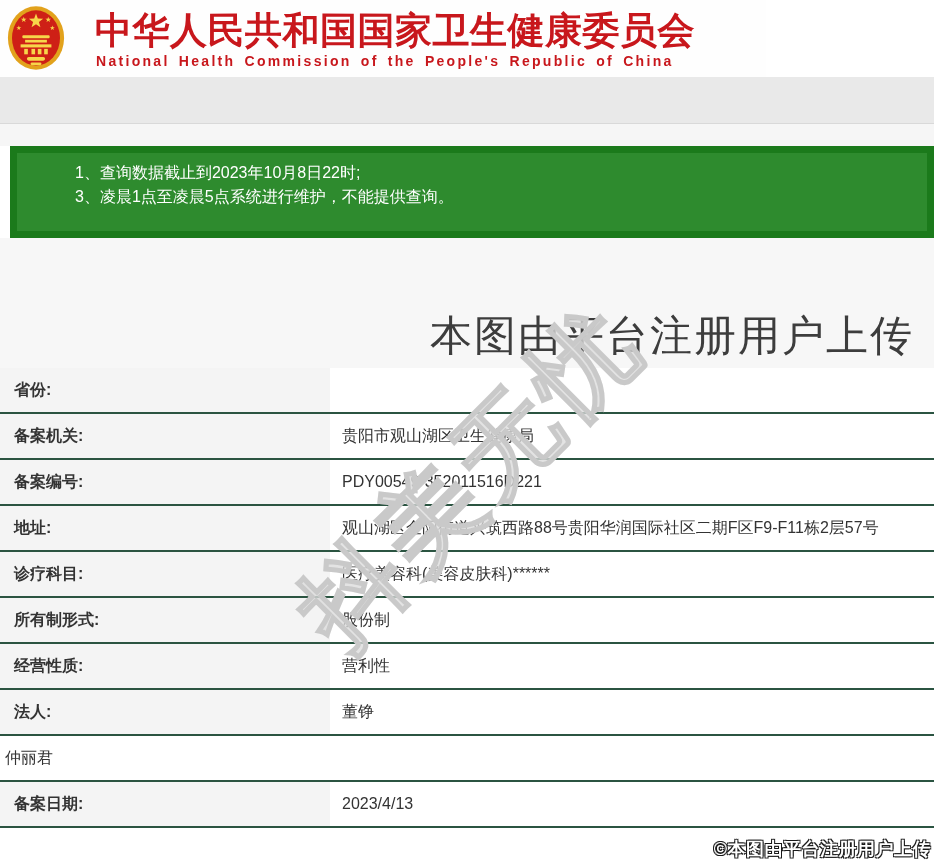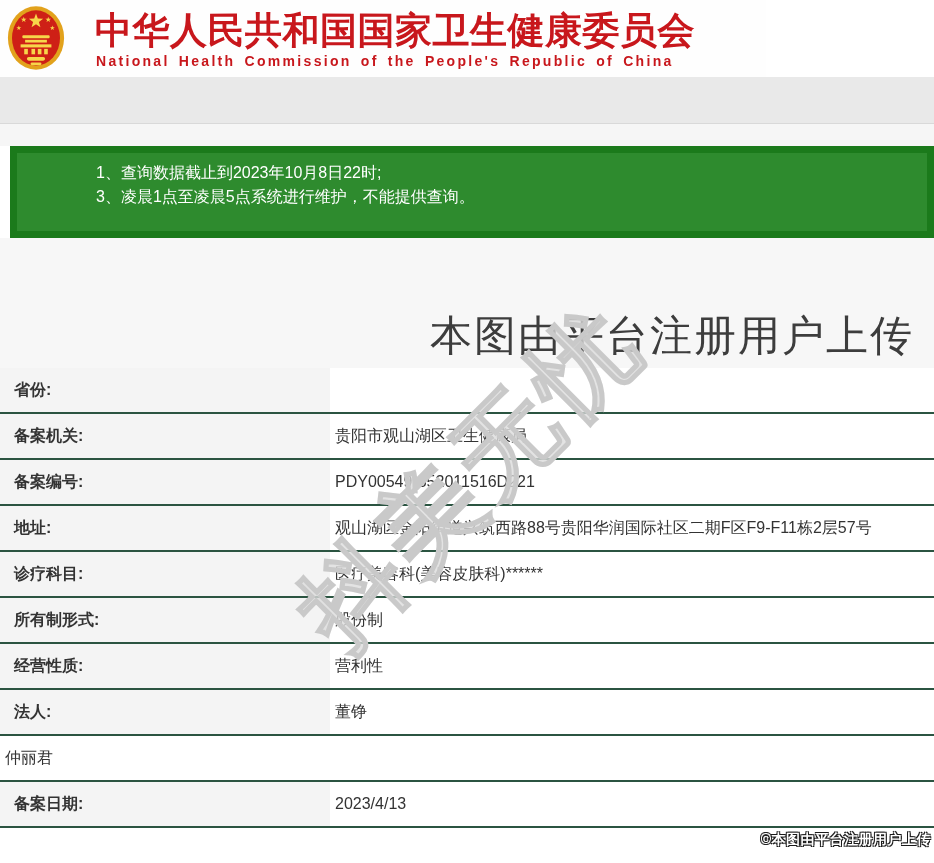--- a/index.html
+++ b/index.html
@@ -28,35 +28,35 @@
   .band-light { position:absolute; top:123px; left:0; width:934px; height:23px; background:#f6f6f6;
                 border-top:1px solid #d9d9d9; box-sizing:border-box; }
 
   
   .notice {
     position:absolute; top:146px; left:10px; width:924px; height:92px;
     background:#1b7a1b; padding:7px; box-sizing:border-box;
   }
   .notice-inner {
     width:100%; height:100%; background:#2e8b2e;
-    box-sizing:border-box; padding:8px 10px 0 79px;
+    box-sizing:border-box; padding:8px 10px 0 58px;
   }
   .notice-line { margin:0; color:#ffffff; font-size:16px; line-height:24px; white-space:nowrap; }
 
   
   .title-band { position:absolute; top:238px; left:0; width:934px; height:130px; background:#f7f7f7; }
   .page-title {
     position:absolute; left:430px; top:280px;
     font-size:42px; font-weight:400; color:#3d3d3d;
     letter-spacing:2px; white-space:nowrap;
   }
 
   
   .reg-table { position:absolute; top:368px; left:0; width:934px; }
-  .row { display:flex; height:46px; border-bottom:2px solid #2b5441; box-sizing:border-box; }
+  .row { display:flex; height:46px; border-bottom:2px solid #2b5441; box-sizing:border-box;gap:7px; }
   .cell-label {
     width:330px; background:#f4f4f4; box-sizing:border-box;
     padding-left:14px; font-size:16px; font-weight:bold; color:#333333; line-height:44px;
     white-space:nowrap;
   }
   .cell-value {
     flex:1; background:#ffffff; box-sizing:border-box;
     padding-left:5px; font-size:16px; color:#333333; line-height:44px;
     white-space:nowrap;
   }
@@ -65,22 +65,22 @@
   .wm-diagonal {
     position:absolute; left:472px; top:478px; z-index:50;
     transform:translate(-50%,-50%) rotate(-45deg);
     font-size:100px; font-weight:bold; letter-spacing:8px; white-space:nowrap;
     color:rgba(255,255,255,0.45);
     -webkit-text-stroke:2px #c9c9c9;
     text-shadow:0 0 1px rgba(170,170,170,0.6);
     pointer-events:none;
   }
   .wm-corner {
-    position:absolute; right:3px; bottom:14px; z-index:60;
-    font-size:14px; font-weight:bold; letter-spacing:0.5px; color:#ffffff;
+    position:absolute; right:3px; bottom:2px; z-index:60;
+    font-size:18px; font-weight:bold; letter-spacing:0.5px; color:#ffffff;
     text-shadow:-1px -1px 0 #1a1a1a, 1px -1px 0 #1a1a1a, -1px 1px 0 #1a1a1a, 1px 1px 0 #1a1a1a;
     pointer-events:none;
   }
 </style>
 </head>
 <body>
 
 <div class="header">
   <div class="emblem">
     <svg viewBox="0 0 64 72" width="58" height="68" aria-hidden="true">

